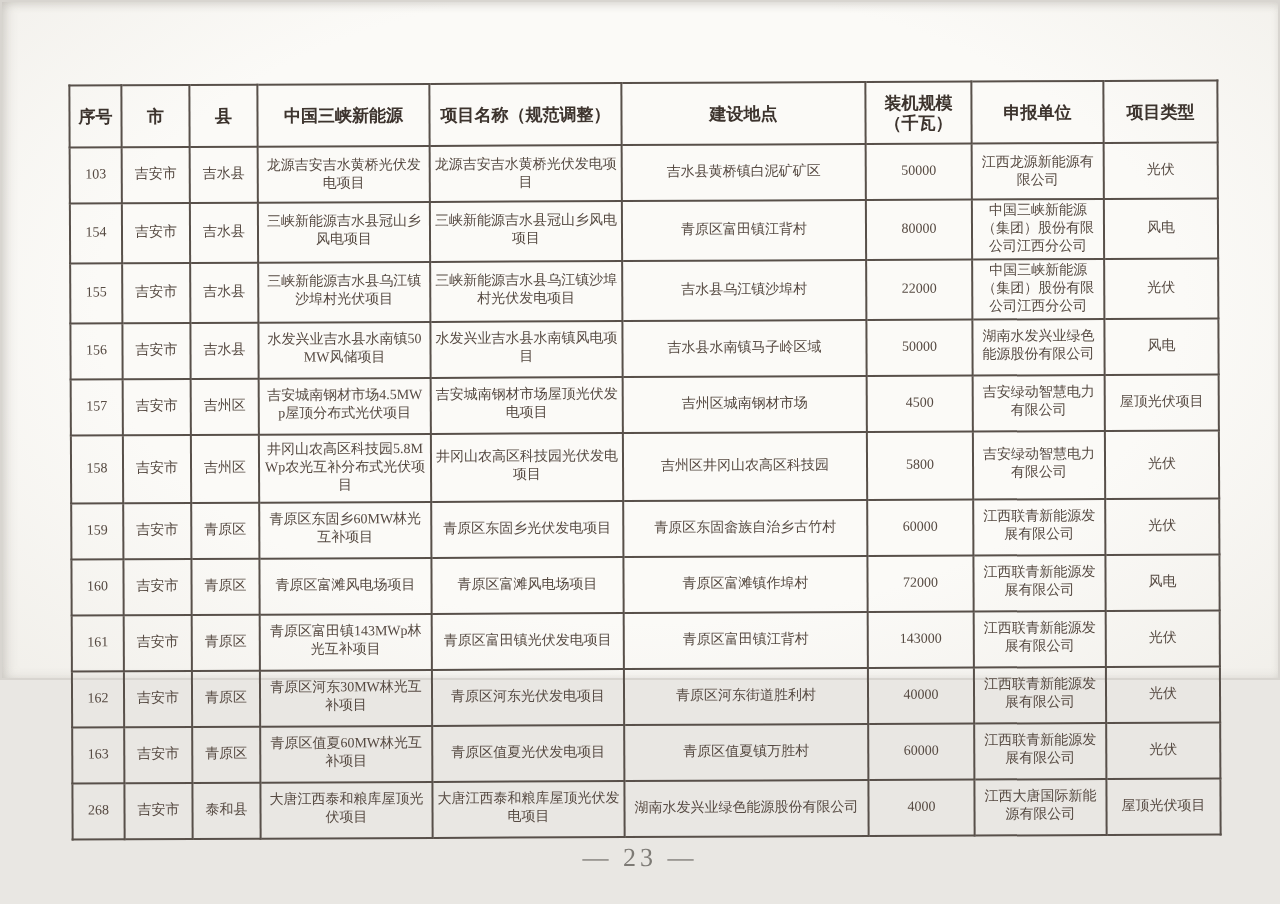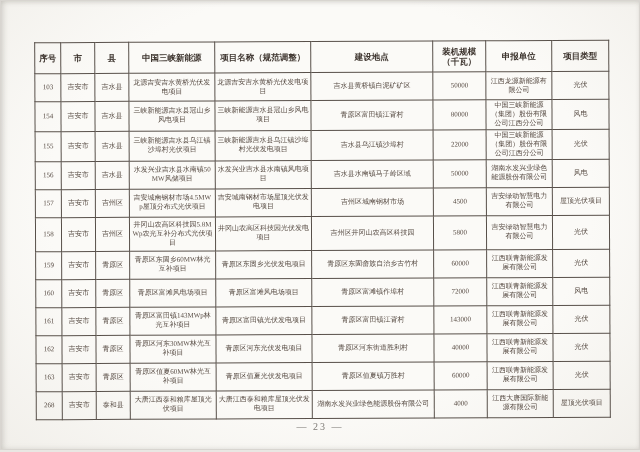--- a/index.html
+++ b/index.html
@@ -5,21 +5,21 @@
   * { margin: 0; padding: 0; box-sizing: border-box; }
   html, body { width: 640px; height: 452px; overflow: hidden; }
   body {
     font-family: "Liberation Serif", "DejaVu Serif", serif;
     background: #e9e7e3;
     position: relative;
   }
   .page {
     position: absolute;
     left: 0; top: 0;
-    width: 640px; height: 450px;
+    width: 640px; height: 340px;
     background:
       radial-gradient(ellipse at 50% 45%, #fbfaf7 60%, #f1efea 100%);
     box-shadow: inset 0 0 0 1px #d8d5d0, inset 3px 0 6px rgba(120,115,108,.25), inset 0 2px 5px rgba(120,115,108,.18);
   }
   .table-wrap {
     position: absolute;
     left: 35px; top: 41px;
     width: 574px;
     transform: rotate(-0.25deg);
   }
@@ -56,21 +56,21 @@
   col.c-an   { width: 96px; }
   col.c-loc  { width: 122px; }
   col.c-cap  { width: 53px; }
   col.c-unit { width: 66px; }
   col.c-type { width: 57px; }
   .footer {
     position: absolute;
     left: 0; right: 0;
     top: 421px;
     text-align: center;
-    font-size: 10px;
+    font-size: 13px;
     color: #7d7a75;
     letter-spacing: 2px;
     font-family: "Liberation Serif", serif;
   }
 </style>
 </head>
 <body>
 
 <div class="page">
   <div class="table-wrap">

